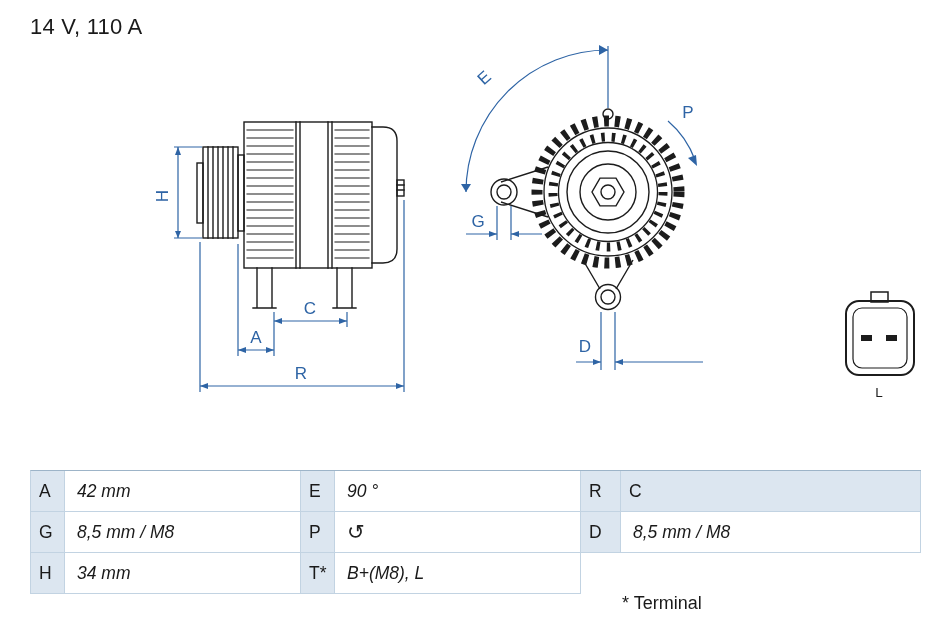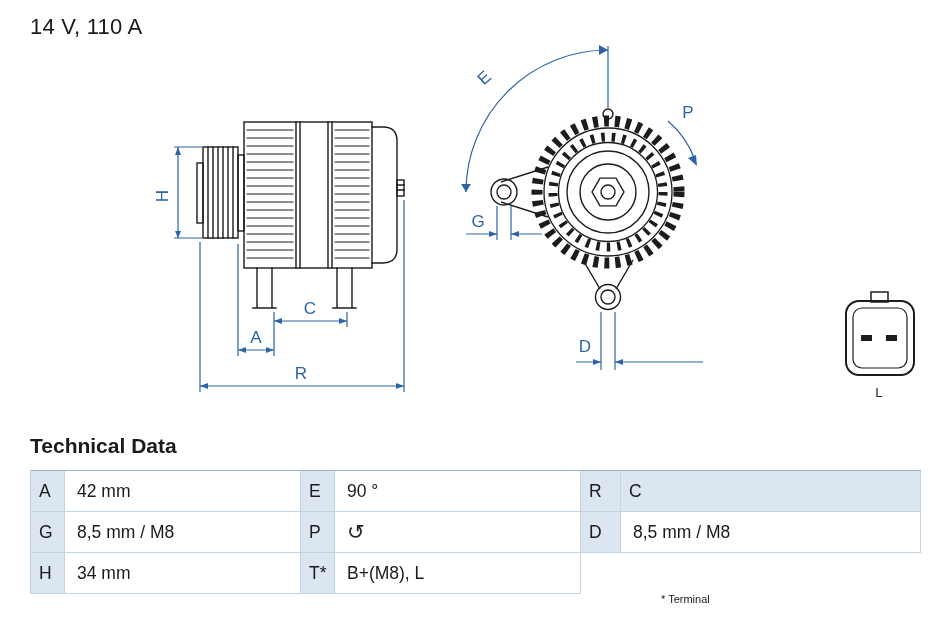--- a/index.html
+++ b/index.html
@@ -9,23 +9,23 @@
   .drawing-svg{position:absolute;left:0;top:0;}
   .tech-title{position:absolute;left:30px;top:434px;font-size:21px;font-weight:bold;}
   .spec-table{
     position:absolute;left:30px;top:470px;width:890px;
     display:grid;grid-template-columns:34px 236px 34px 246px 40px 300px;
     border-top:1px solid #9db4c8;border-left:1px solid #c2d3e2;font-size:17.5px;
   }
   .cell{height:40px;line-height:40px;border-right:1px solid #c2d3e2;border-bottom:1px solid #c2d3e2;
         white-space:nowrap;overflow:hidden;}
   .kcell{background:#dce6f0;padding-left:8px;}
-  .vcell{background:#ffffff;padding-left:12px;}
+  .vcell{background:#ffffff;padding-left:12px;font-style:italic;}
   .rot-icon{font-family:"DejaVu Sans",sans-serif;font-size:21px;line-height:40px;color:#222;}
-  .footnote{position:absolute;left:622px;top:593px;font-size:11px;color:#1a1a1a;margin-left:39px;}
+  .footnote{position:absolute;left:622px;top:593px;font-size:18px;color:#1a1a1a;}
   svg text{font-family:"Liberation Sans",sans-serif;}
 </style>
 </head>
 <body>
 
 <div class="page">
 
   <div class="rating">14 V, 110 A</div>
 
   <svg class="drawing-svg" width="950" height="428" viewBox="0 0 950 428">
@@ -125,21 +125,20 @@
     <text x="168" y="196" font-size="17" fill="#2e64a5" text-anchor="middle" transform="rotate(-90 168 196)">H</text>
     <text x="256" y="343" font-size="17" fill="#2e64a5" text-anchor="middle">A</text>
     <text x="310" y="314" font-size="17" fill="#2e64a5" text-anchor="middle">C</text>
     <text x="301" y="379" font-size="17" fill="#2e64a5" text-anchor="middle">R</text>
     <text x="488" y="82" font-size="17" fill="#2e64a5" text-anchor="middle" transform="rotate(-42 488 82)">E</text>
     <text x="688" y="118" font-size="17" fill="#2e64a5" text-anchor="middle">P</text>
     <text x="478" y="227" font-size="17" fill="#2e64a5" text-anchor="middle">G</text>
     <text x="585" y="352" font-size="17" fill="#2e64a5" text-anchor="middle">D</text>
   </svg>
 
-  <div class="tech-title">Technical Data</div>
 
   <div class="spec-table">
 
     <div class="cell kcell">A</div>
     <div class="cell vcell">42 mm</div>
     <div class="cell kcell">E</div>
     <div class="cell vcell">90 °</div>
     <div class="cell kcell">R</div>
 
     <div class="cell kcell">C</div>

